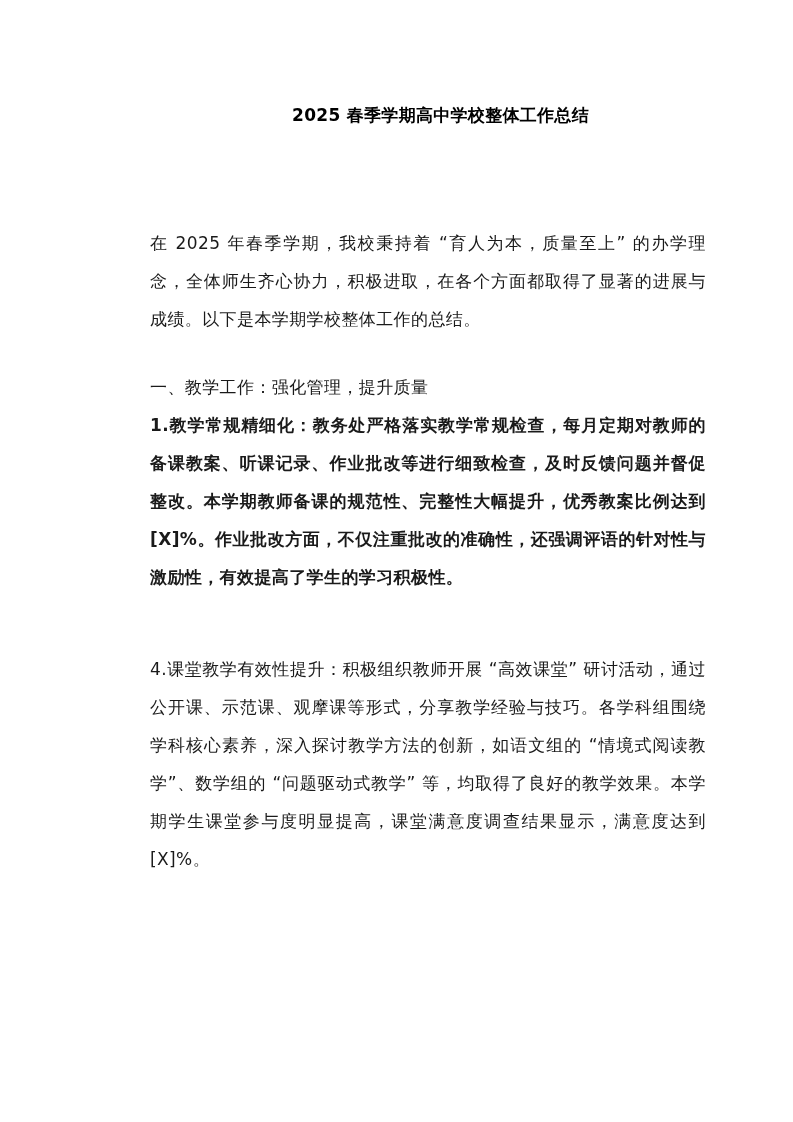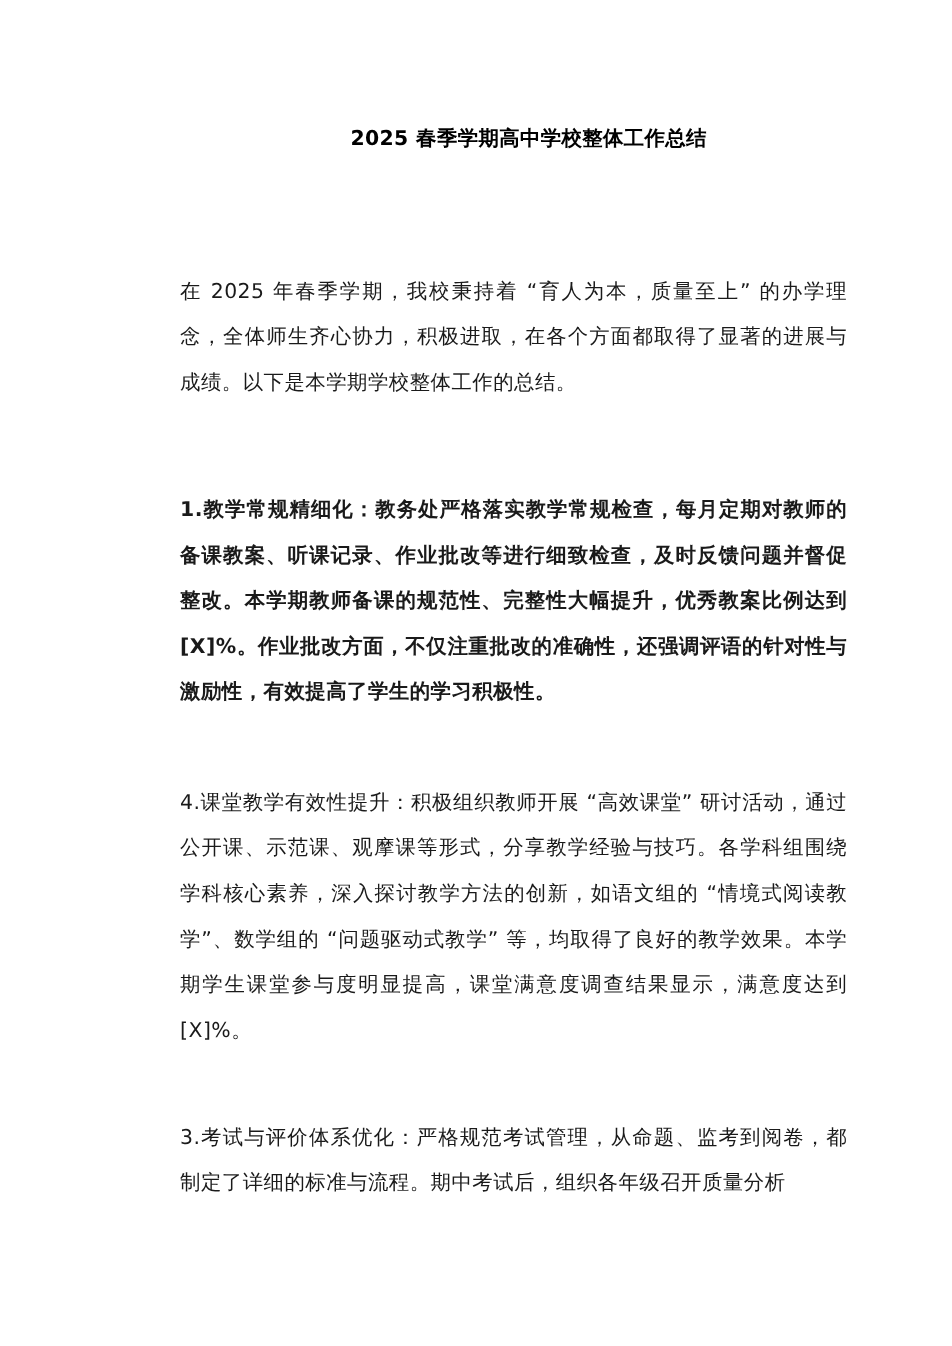--- a/index.html
+++ b/index.html
@@ -53,19 +53,19 @@
     .p-item3   { top: 915px; }
   </style>
 </head>
 <body>
 
 <div class="page">
   <div class="title">2025  春季学期高中学校整体工作总结</div>
 
   <p class="body-text p-intro">在 2025 年春季学期，我校秉持着 “育人为本，质量至上” 的办学理念，全体师生齐心协力，积极进取，在各个方面都取得了显著的进展与成绩。以下是本学期学校整体工作的总结。</p>
 
+  <p class="body-text h-section">一、教学工作：强化管理，提升质量</p>
 
   <p class="body-text p-item1">1.教学常规精细化：教务处严格落实教学常规检查，每月定期对教师的备课教案、听课记录、作业批改等进行细致检查，及时反馈问题并督促整改。本学期教师备课的规范性、完整性大幅提升，优秀教案比例达到 [X]%。作业批改方面，不仅注重批改的准确性，还强调评语的针对性与激励性，有效提高了学生的学习积极性。</p>
 
   <p class="body-text p-item2">4.课堂教学有效性提升：积极组织教师开展 “高效课堂” 研讨活动，通过公开课、示范课、观摩课等形式，分享教学经验与技巧。各学科组围绕学科核心素养，深入探讨教学方法的创新，如语文组的 “情境式阅读教学”、数学组的 “问题驱动式教学” 等，均取得了良好的教学效果。本学期学生课堂参与度明显提高，课堂满意度调查结果显示，满意度达到 [X]%。</p>
 
-  <p class="body-text p-item3">3.考试与评价体系优化：严格规范考试管理，从命题、监考到阅卷，都制定了详细的标准与流程。期中考试后，组织各年级召开质量分析</p>
 </div>
 
 </body></html>

